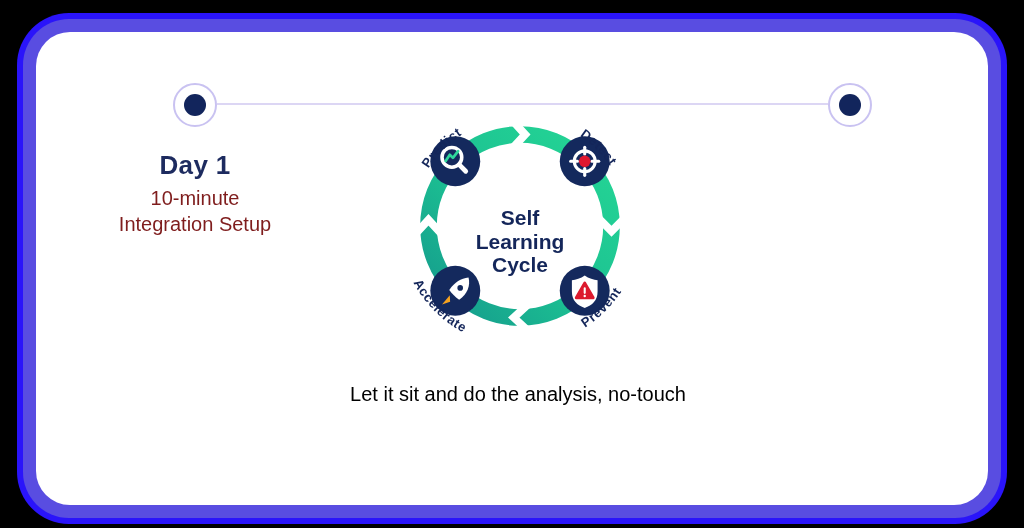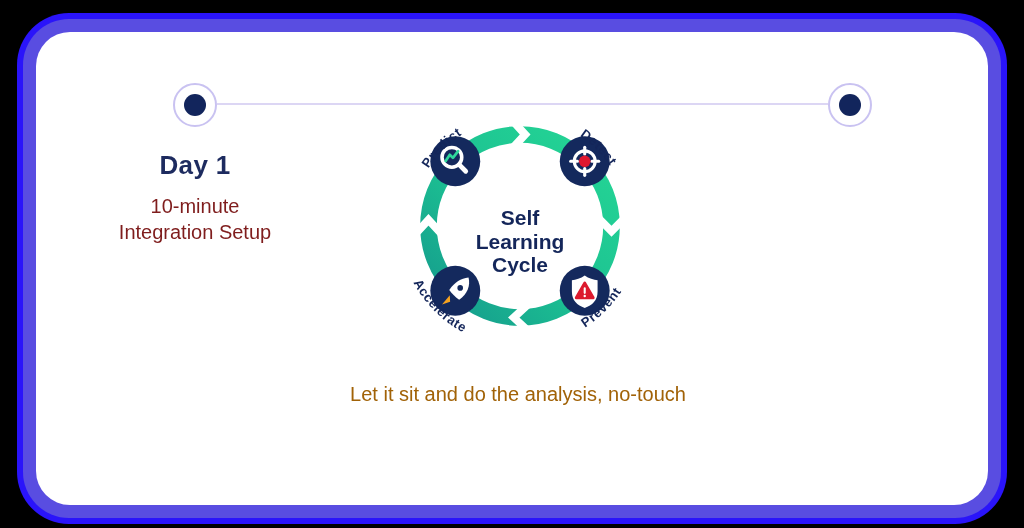--- a/index.html
+++ b/index.html
@@ -13,33 +13,33 @@
   
   .tl-line{position:absolute;left:181px;top:71px;width:611px;height:2px;background:#dcd6f4;}
   .tl-node{position:absolute;top:51px;width:40px;height:40px;background:#fff;border:2px solid #c9c2f1;border-radius:50%;display:flex;align-items:center;justify-content:center;}
   .tl-node.left{left:137px;}
   .tl-node.right{left:792px;}
   .tl-dot{width:22px;height:22px;border-radius:50%;background:#12255c;}
   
   .day{position:absolute;top:118px;width:220px;text-align:center;}
   .day.left{left:49px;}
   .day.right{left:704px;}
-  .day-title{font-size:26px;font-weight:700;color:#1d2b5f;margin-bottom:12px;letter-spacing:.3px;}
+  .day-title{font-size:26px;font-weight:700;color:#1d2b5f;margin-bottom:4px;letter-spacing:.3px;}
   .day-desc{font-size:20px;color:#7f1d1d;line-height:1.3;margin:0 auto;max-width:185px;}
   
   .cycle{position:absolute;left:354px;top:64px;width:260px;height:260px;}
   .cycle svg{position:absolute;inset:0;}
   .cycle-title{
     position:absolute;left:50%;top:50%;transform:translate(-50%,-50%);
     width:118px;text-align:center;font-size:21px;font-weight:700;color:#14265a;line-height:1.12;margin-top:15px;
   }
   .arc-label{font-size:12.5px;font-weight:700;fill:#14265a;letter-spacing:.6px;}
   
   .caption{position:absolute;left:302px;top:349px;width:360px;text-align:center;
-    font-size:20px;color:#a16207;line-height:1.3;}
+    font-size:20px;color:#000000;line-height:1.3;}
 </style>
 </head>
 <body>
 
 <div class="stage">
   <div class="frame-blue">
     <div class="frame-purple">
       <div class="card">
 
         <div class="tl-line"></div>

